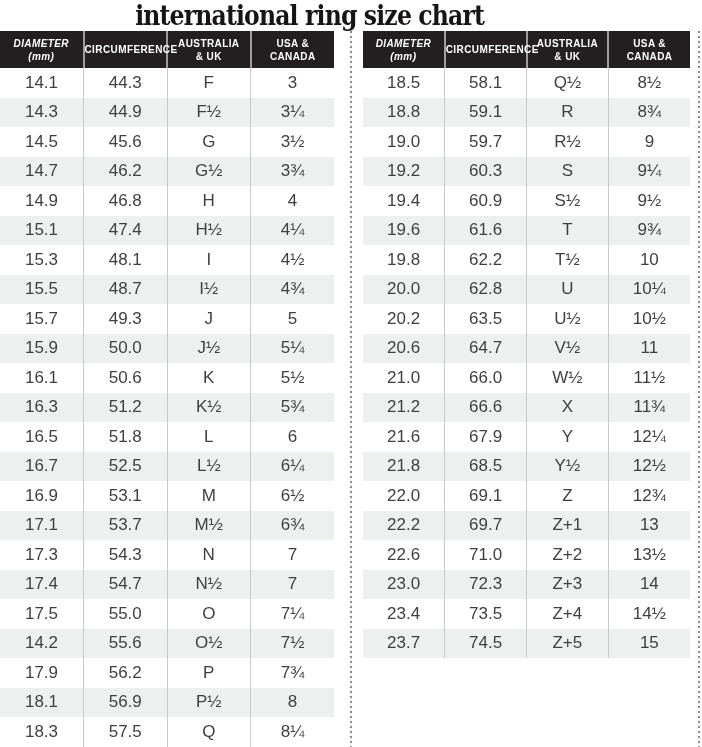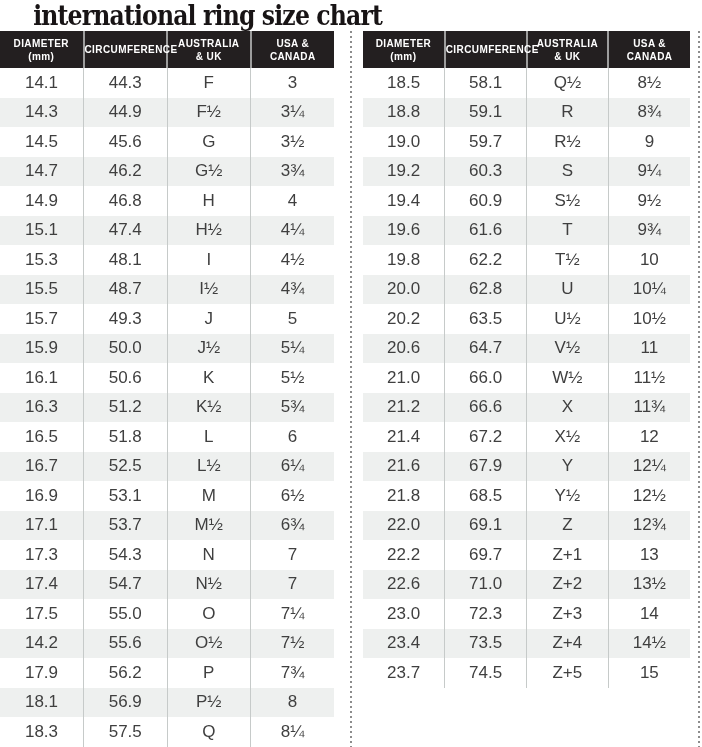--- a/index.html
+++ b/index.html
@@ -9,20 +9,21 @@
     height: 747px;
     background: #ffffff;
     overflow: hidden;
     font-family: "Liberation Sans", sans-serif;
   }
   .page { width: 702px; height: 747px; position: relative; }
 
   .title-wrap {
     width: 620px;
     height: 31px;
+    text-align: center;
     overflow: visible;
     white-space: nowrap;
   }
   .title {
     display: inline-block;
     margin: 0;
     font-family: "DejaVu Serif", serif;
     font-weight: bold;
     font-size: 28px;
     line-height: 31px;
@@ -46,21 +47,21 @@
     color: #ffffff;
     height: 37px;
     padding: 0;
     font-size: 10px;
     font-weight: bold;
     letter-spacing: 0.4px;
     text-align: center;
     vertical-align: middle;
     border-left: 2px solid #9d9d9d;
   }
-  .ring-table th:first-child { border-left: none; }
+  .ring-table th:first-child { border-left: none; font-style: italic; }
   .ring-table th .hline { line-height: 13px; }
 
   .ring-table td {
     height: 29.5px;
     padding: 0;
     text-align: center;
     vertical-align: middle;
     font-size: 17px;
     color: #3f3f3f;
     border-left: 1px solid #c6cac9;
@@ -340,26 +341,20 @@
             <td>W½</td>
             <td>11½</td>
           </tr>
           <tr>
             <td>21.2</td>
             <td>66.6</td>
             <td>X</td>
             <td>11¾</td>
           </tr>
           <tr>
-            <td>21.4</td>
-            <td>67.2</td>
-            <td>X½</td>
-            <td>12</td>
-          </tr>
-          <tr>
             <td>21.6</td>
             <td>67.9</td>
             <td>Y</td>
             <td>12¼</td>
           </tr>
           <tr>
             <td>21.8</td>
             <td>68.5</td>
             <td>Y½</td>
             <td>12½</td>

